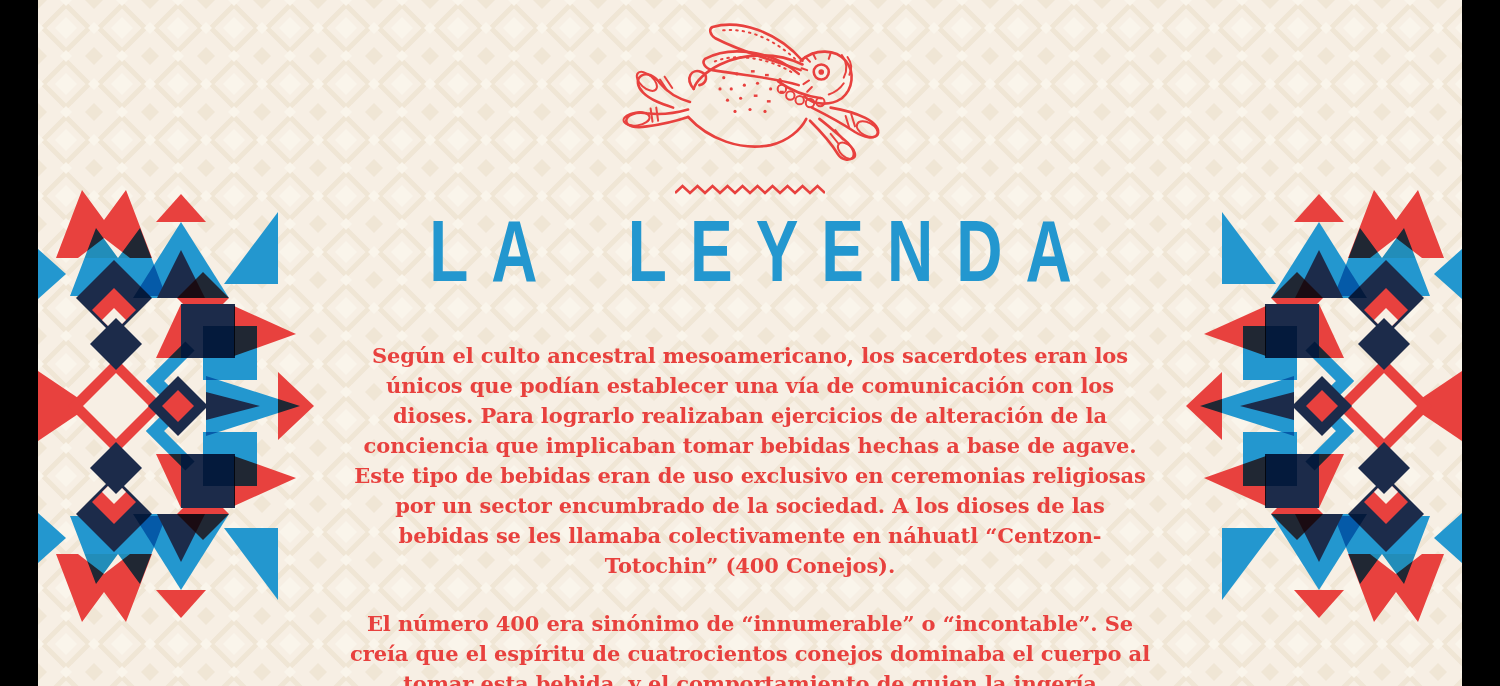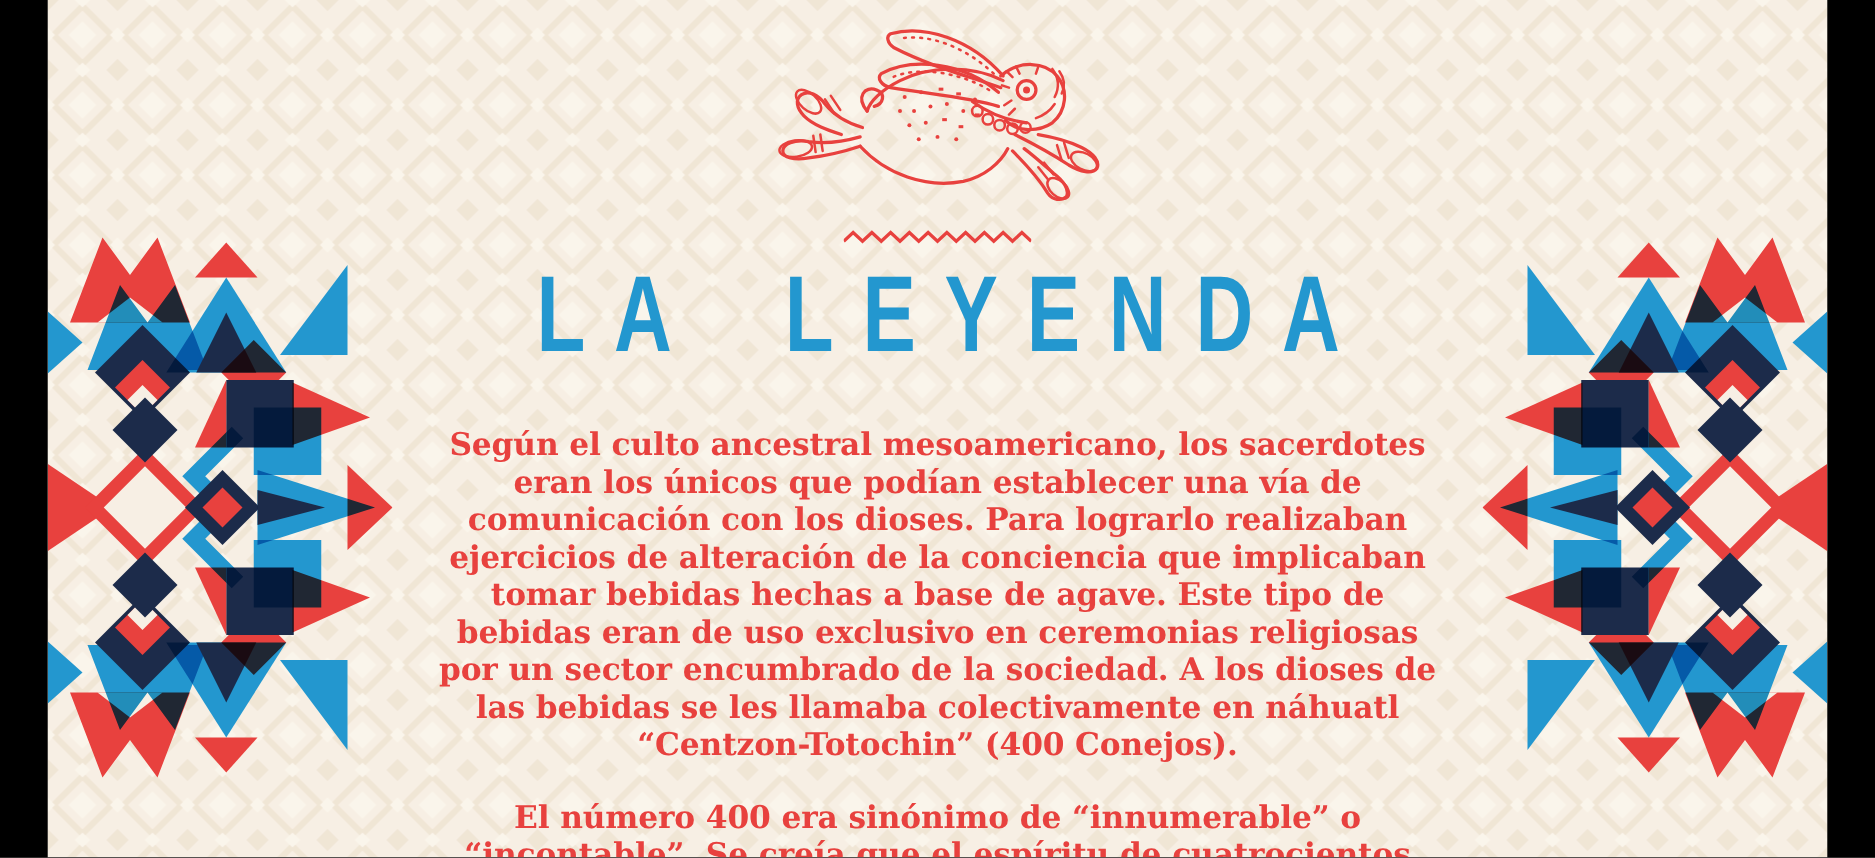--- a/index.html
+++ b/index.html
@@ -21,21 +21,21 @@
   .hero{position:absolute;left:50%;top:0;transform:translateX(-50%);width:840px;
         display:flex;flex-direction:column;align-items:center;}
   .rabbit{margin-top:12px;width:268px;height:150px;}
   .rabbit *{vector-effect:non-scaling-stroke;}
   .zigzag{margin-top:20px;width:150px;height:15px;}
   .title{margin:12px 0 0 0;color:var(--accent-blue,#2397cf);
          font-size:80px;font-weight:bold;line-height:1.08;letter-spacing:0.36em;word-spacing:0.45em;
          transform:scale(0.8,1.08);white-space:nowrap;text-indent:0.36em;}
   .bodytext{width:800px;margin:0;text-align:center;color:var(--accent-red,#e8413e);
             font-family:"DejaVu Serif","Liberation Serif",serif;font-weight:bold;
-            font-size:25px;line-height:30px;letter-spacing:-0.1px;}
+            font-size:21px;line-height:30px;letter-spacing:-0.1px;}
   .p1{margin-top:46px;} .p2{margin-top:28px;}
 </style>
 </head>
 <body>
 
 <div class="page">
   <div class="content">
 
     <svg class="bg-pattern" xmlns="http://www.w3.org/2000/svg">
       <defs>

